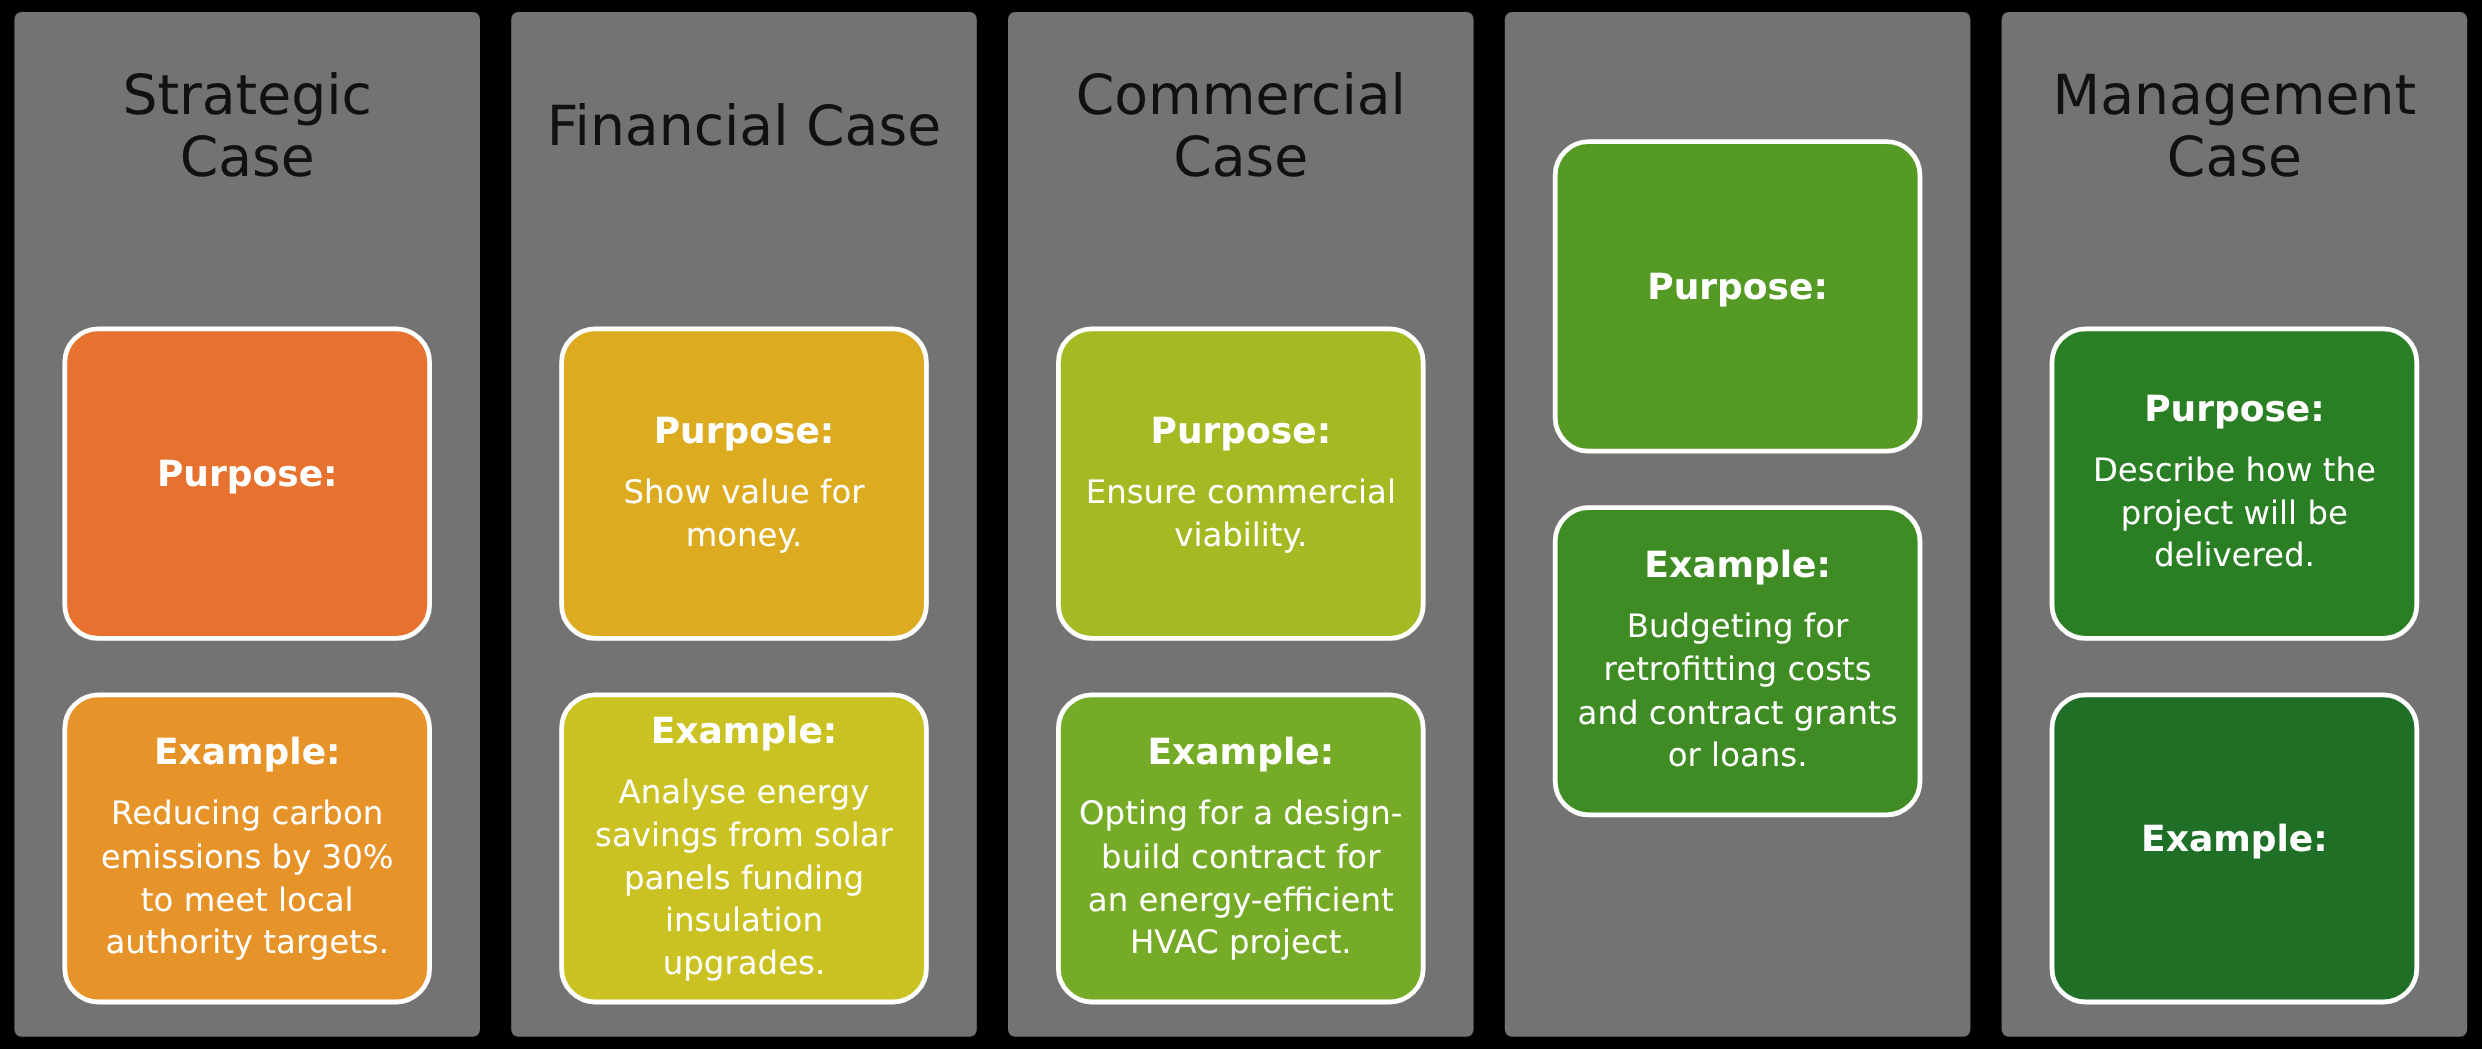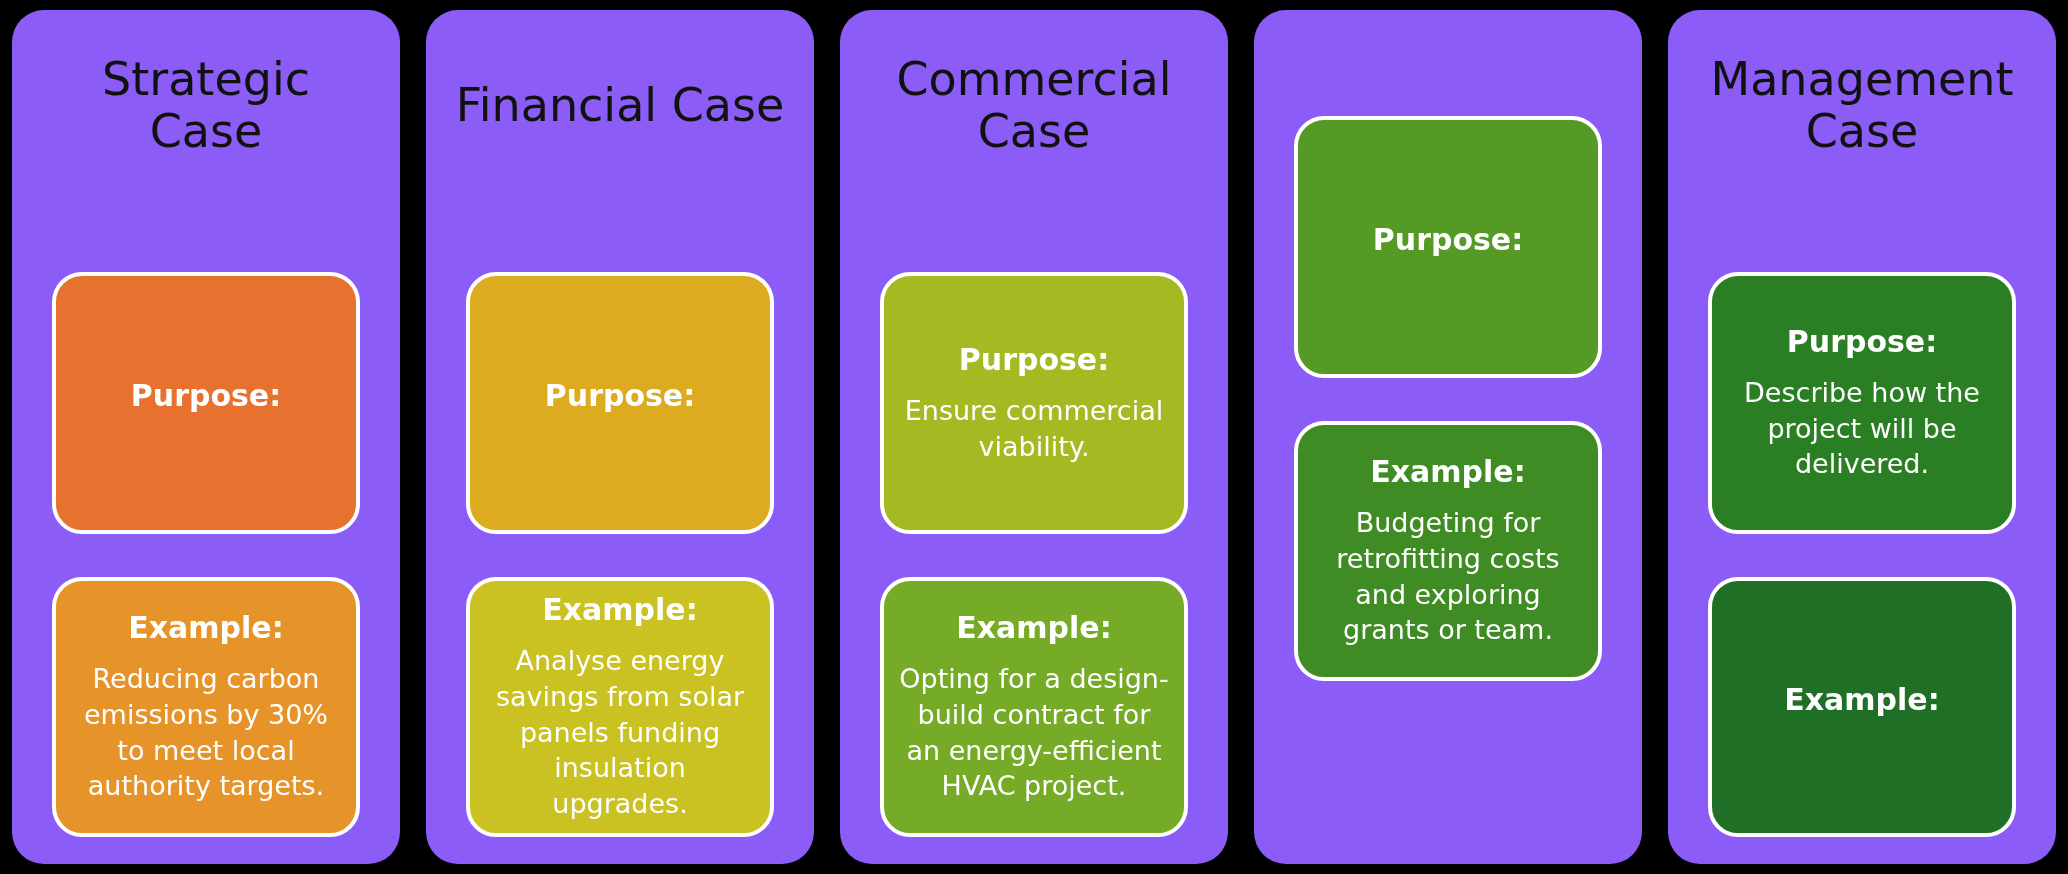--- a/index.html
+++ b/index.html
@@ -12,22 +12,22 @@
     width: 2068px;
     height: 874px;
     background: #000000;
     display: flex;
     gap: 26px;
     padding: 10px 12px;
     box-sizing: border-box;
   }
   .column {
     flex: 1 1 0;
-    background: #8b5cf6;
-    border-radius: 32px;
+    background: #737373;
+    border-radius: 6px;
     display: flex;
     flex-direction: column;
     align-items: center;
     box-sizing: border-box;
   }
   .col-title {
     margin-top: 36px;
     height: 120px;
     display: flex;
     align-items: center;
@@ -82,20 +82,21 @@
     <div class="box example" style="background-color: rgb(230, 147, 42);">
       <div class="box-label">Example:</div>
       <div class="box-text">Reducing carbon emissions by 30% to meet local authority targets.</div>
     </div>
   </div>
 
   <div class="column">
     <div class="col-title">Financial Case</div>
     <div class="box purpose" style="background-color: rgb(220, 171, 32);">
       <div class="box-label">Purpose:</div>
+      <div class="box-text">Show value for money.</div>
     </div>
     <div class="box example" style="background-color: rgb(202, 193, 34);">
       <div class="box-label">Example:</div>
       <div class="box-text">Analyse energy savings from solar panels funding insulation upgrades.</div>
     </div>
   </div>
 
   <div class="column">
     <div class="col-title">Commercial Case</div>
     <div class="box purpose" style="background-color: rgb(165, 185, 35);">
@@ -107,21 +108,21 @@
       <div class="box-text">Opting for a design-build contract for an energy-efficient HVAC project.</div>
     </div>
   </div>
 
   <div class="column">
     <div class="box purpose" style="background-color: rgb(84, 154, 36);">
       <div class="box-label">Purpose:</div>
     </div>
     <div class="box example" style="background-color: rgb(63, 140, 36);">
       <div class="box-label">Example:</div>
-      <div class="box-text">Budgeting for retrofitting costs and exploring grants or team.</div>
+      <div class="box-text">Budgeting for retrofitting costs and contract grants or loans.</div>
     </div>
   </div>
 
   <div class="column">
     <div class="col-title">Management Case</div>
     <div class="box purpose" style="background-color: rgb(42, 126, 35);">
       <div class="box-label">Purpose:</div>
       <div class="box-text">Describe how the project will be delivered.</div>
     </div>
     <div class="box example" style="background-color: rgb(31, 111, 38);">

